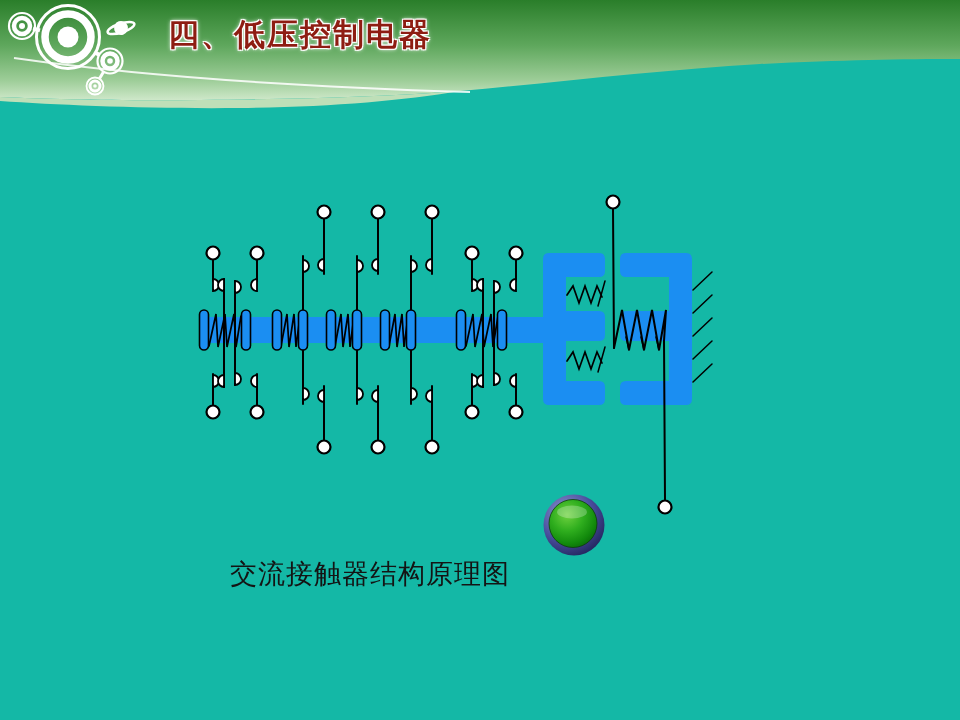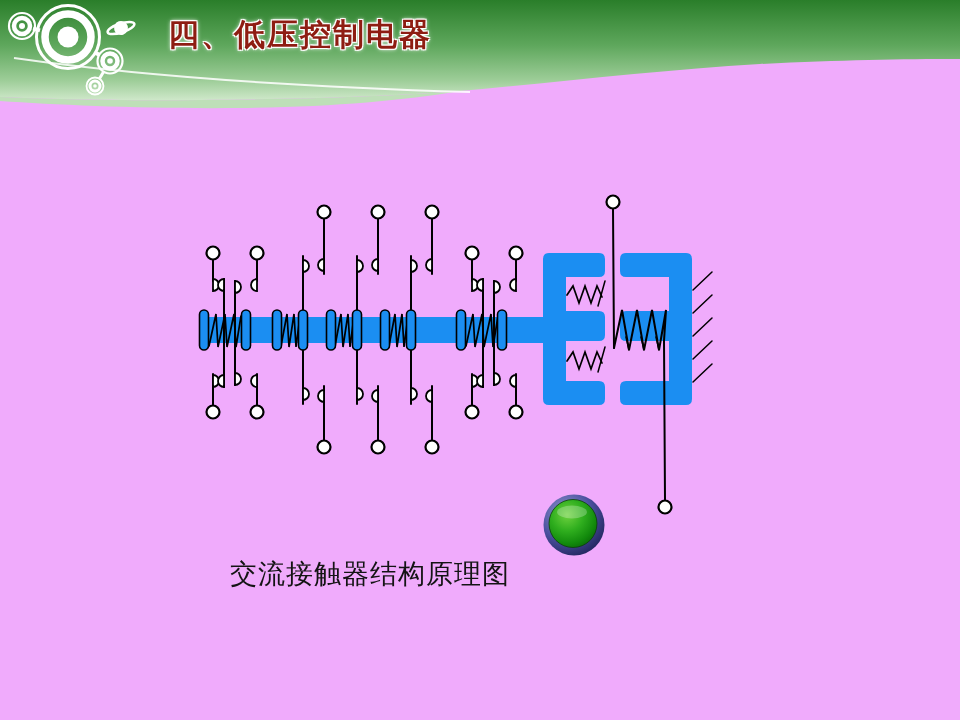--- a/index.html
+++ b/index.html
@@ -1,17 +1,17 @@
 <!DOCTYPE html>
 <html style="--diagram-blue: #1b8ef2; --title-red: #8e1d12; --header-green-top: #2a7e2a; --header-green-bottom: #cfe8ca; --button-green: #2fae1e; --button-ring-blue: #4a4f9e; --line-color: #000000;"><head>
 <meta charset="utf-8">
 <style>
   html,body{margin:0;padding:0;background:#ffffff;}
   .slide{
-    position:relative;width:960px;height:720px;background:#f0abfc;overflow:hidden;
+    position:relative;width:960px;height:720px;background:#14b8a6;overflow:hidden;
     font-family:"Liberation Sans",sans-serif;
   }
   .slide-title{
     position:absolute;left:168px;top:14px;
     font-size:31px;font-weight:bold;letter-spacing:2px;
     color:var(--title-red,#8e1d12);
     text-shadow:0 0 3px #fff,0 0 5px #fff,1px 1px 0 #fff,-1px -1px 0 #fff,1px -1px 0 #fff,-1px 1px 0 #fff;
     white-space:nowrap;
   }
   .caption{

